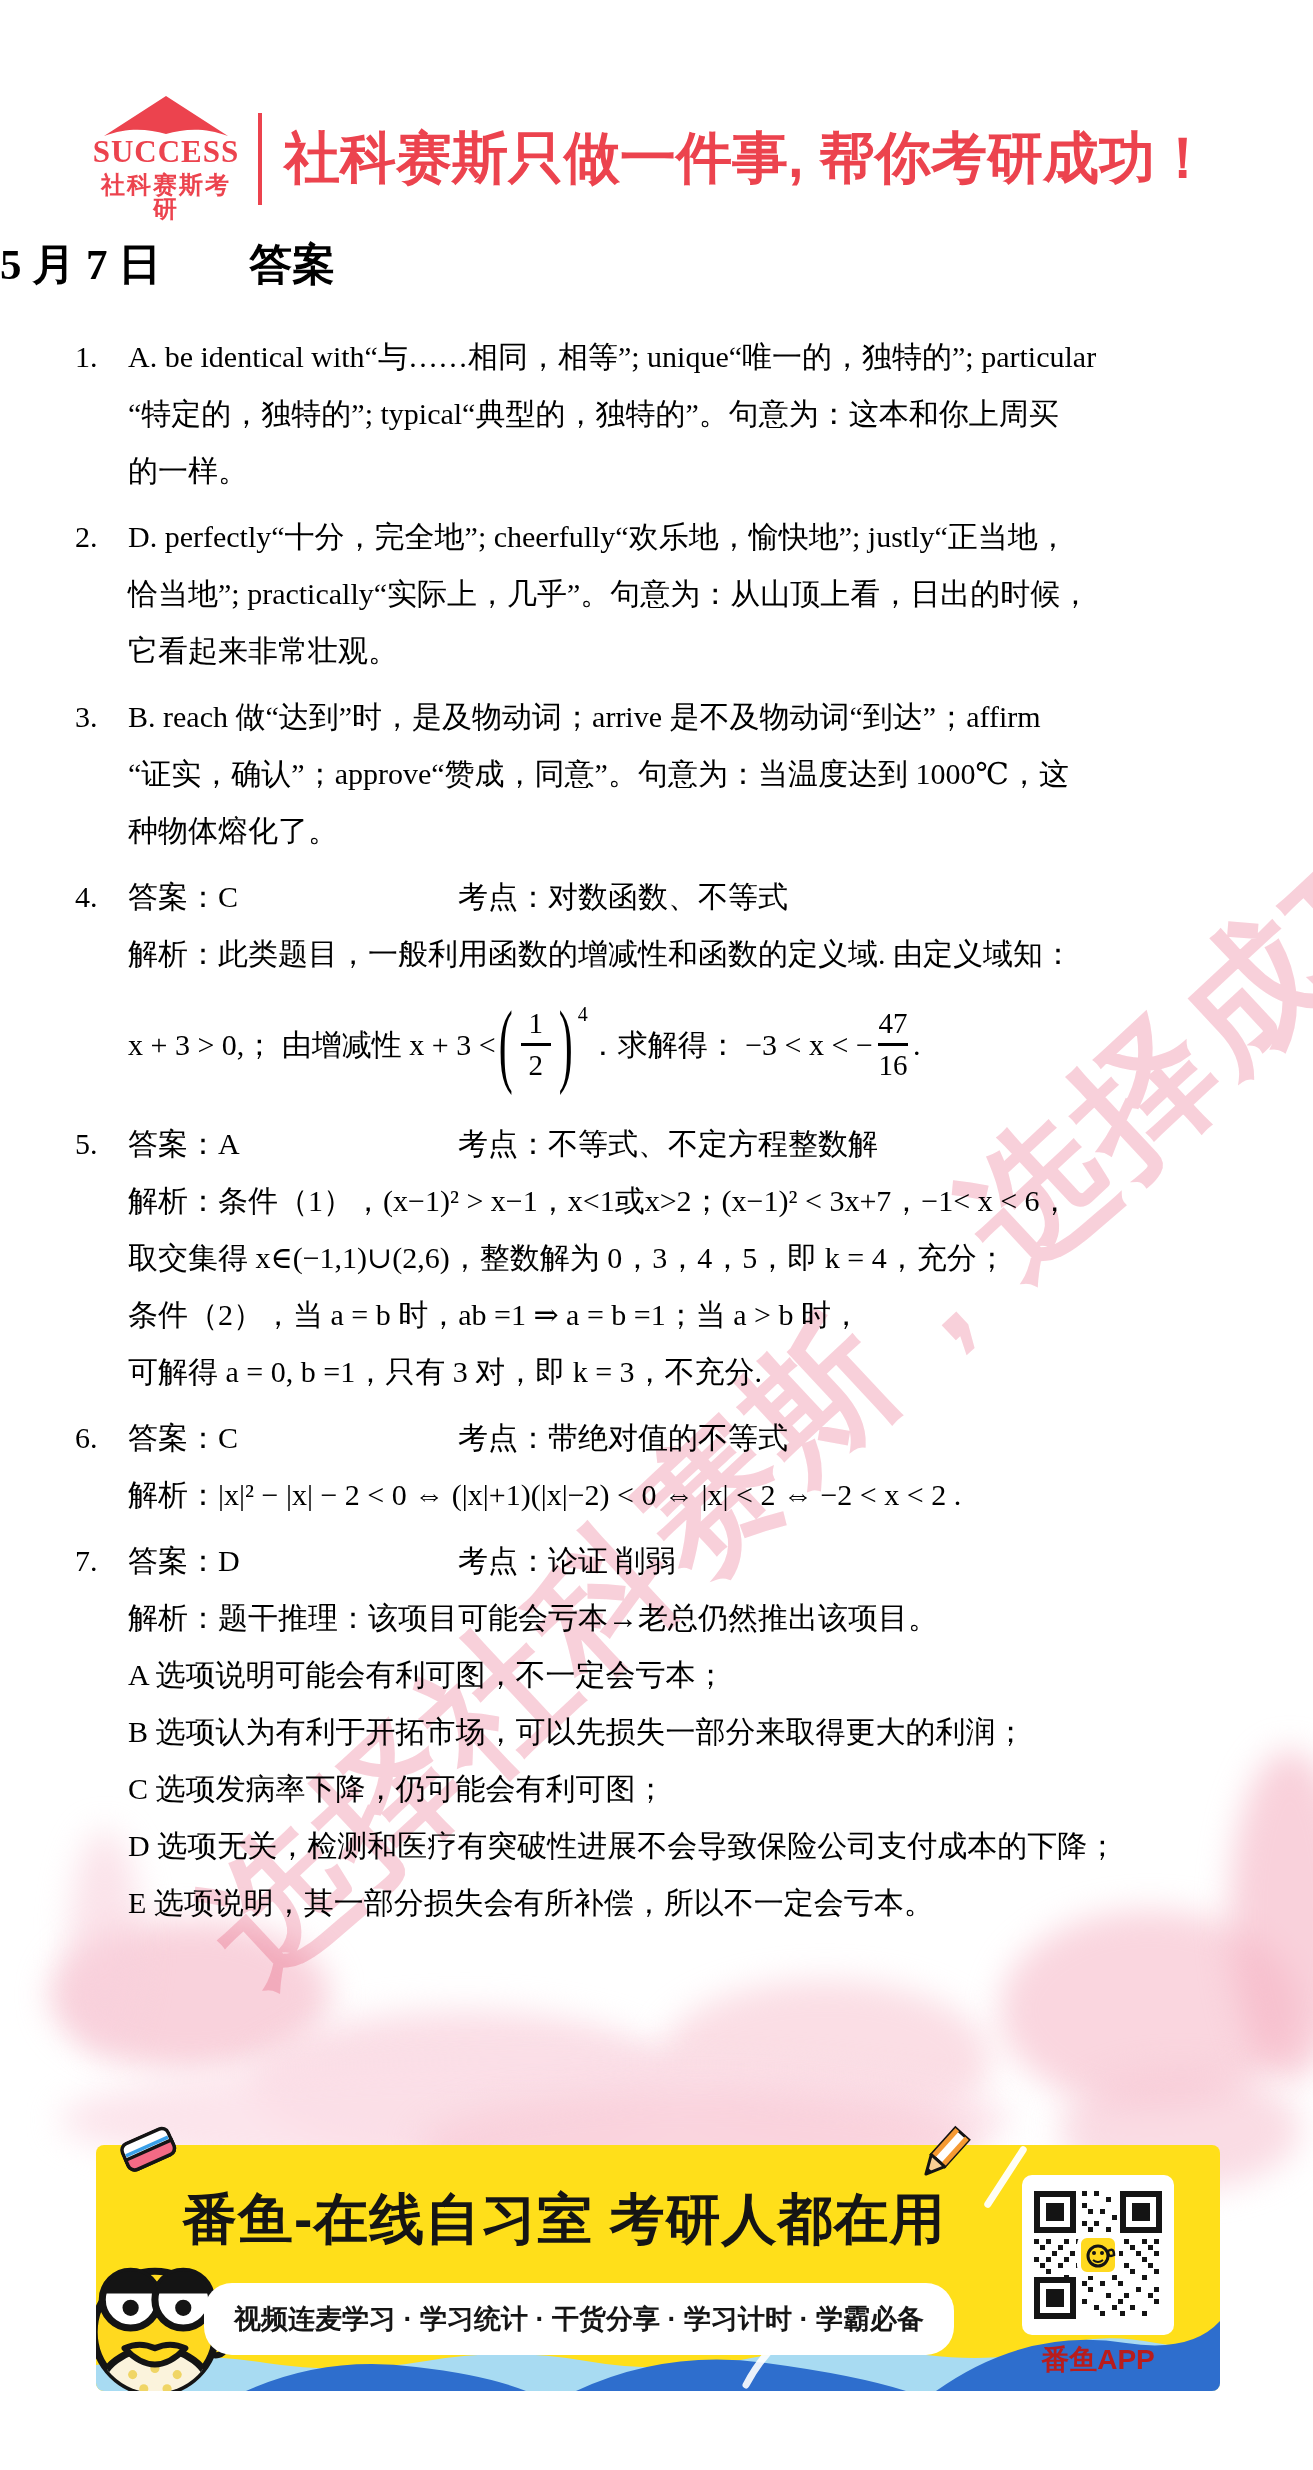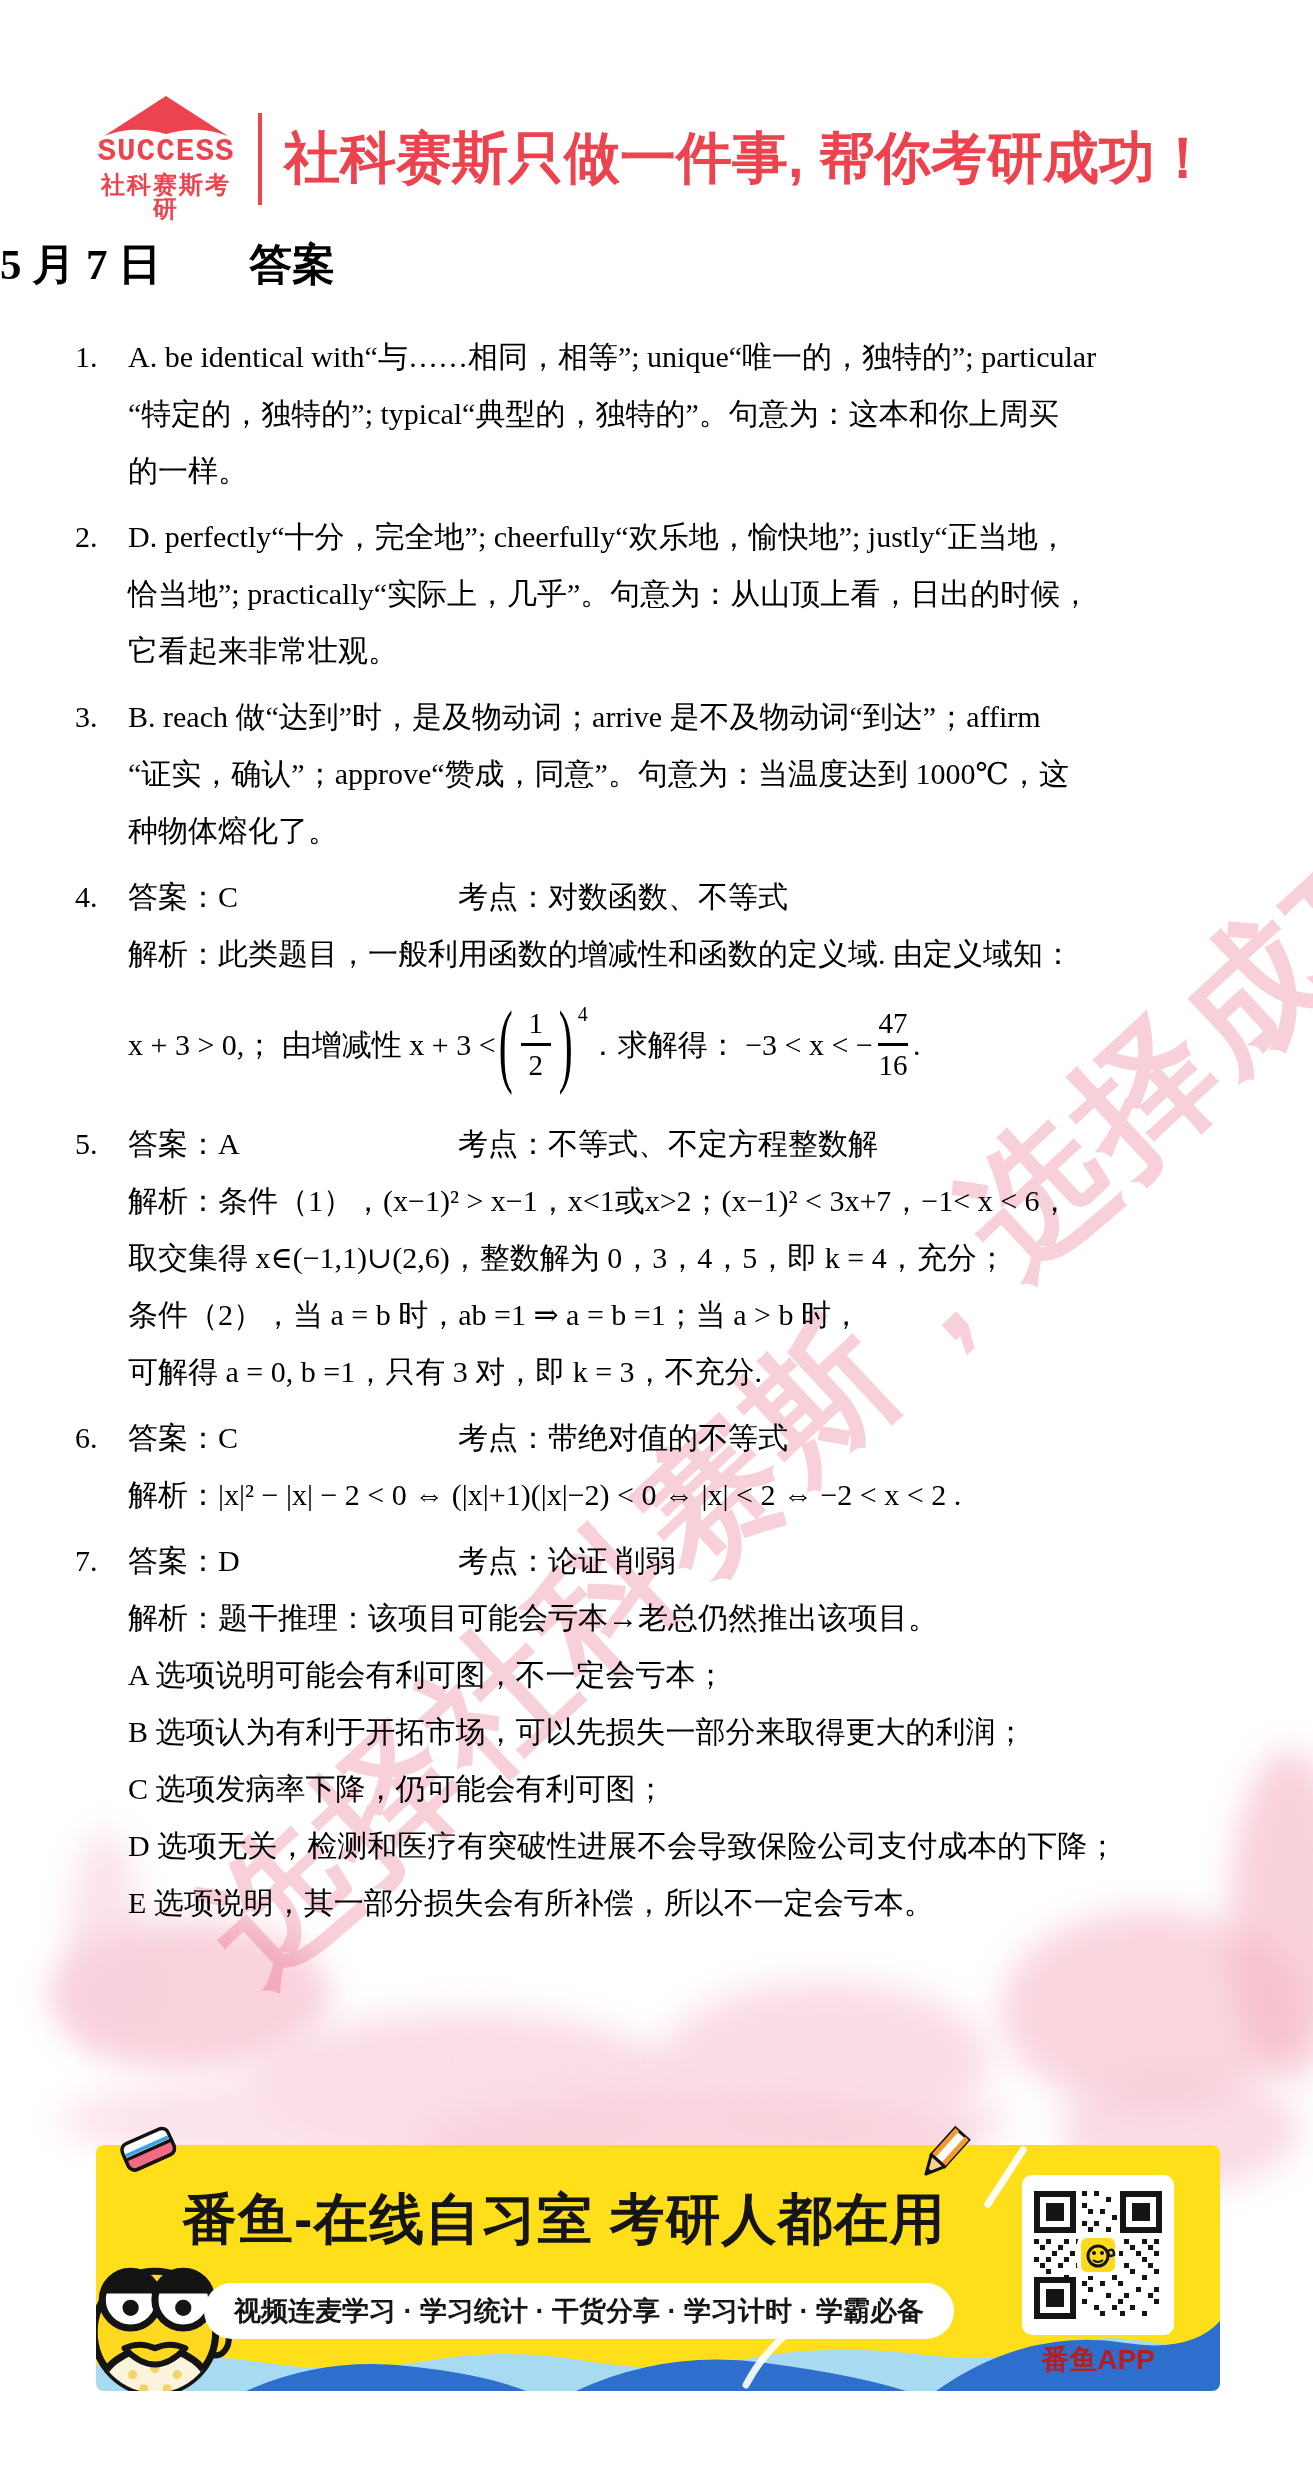--- a/index.html
+++ b/index.html
@@ -29,21 +29,21 @@
   
   .watermark{position:absolute;left:30px;top:1368px;width:1460px;height:170px;line-height:170px;
     transform:rotate(-43deg);font-family:"Liberation Sans","DejaVu Sans",sans-serif;font-weight:700;
     font-size:142px;letter-spacing:6px;color:var(--watermark);opacity:.55;white-space:nowrap;
     text-align:center;mix-blend-mode:multiply;z-index:1;}
 
   
   .header{position:absolute;left:90px;top:94px;display:flex;align-items:center;z-index:2;}
   .logo{width:152px;text-align:center;}
   .logo svg{display:block;margin:0 auto;}
-  .logo-brand{font-family:Liberation Mono, monospace;font-weight:700;font-size:31px;
+  .logo-brand{font-family:Liberation Serif, serif;font-weight:700;font-size:31px;
     color:var(--accent);letter-spacing:1px;line-height:1;margin-top:-2px;}
   .logo-sub{font-family:Liberation Mono, monospace;font-weight:700;font-size:24px;
     color:var(--accent);letter-spacing:2px;margin-top:8px;line-height:1;}
   .hdr-divider{width:4px;height:92px;background:var(--accent);margin:0 22px 0 16px;}
   .slogan{font-family:"Liberation Sans","DejaVu Sans",sans-serif;font-weight:900;font-size:56px;
     color:var(--accent);white-space:nowrap;}
 
   
   .doc-title{position:absolute;left:0;top:236px;width:100%;text-align:left;
     font-weight:700;font-size:43px;z-index:2;}
@@ -63,21 +63,21 @@
   .bigp{display:inline-block;font-size:42px;transform:scaleY(2.2);line-height:1;margin:0 3px;}
   .fexp{position:relative;top:-30px;font-size:20px;margin-left:2px;}
 
   
   .banner-wrap{position:absolute;left:96px;top:2145px;width:1124px;height:246px;z-index:3;}
   .banner{position:absolute;inset:0;background:var(--banner-bg);border-radius:8px;overflow:hidden;}
   .waves{position:absolute;left:0;bottom:0;width:100%;height:100px;}
   .fish{position:absolute;left:-10px;bottom:-16px;width:152px;height:162px;}
   .banner-title{position:absolute;left:86px;top:38px;font-family:"Liberation Sans","DejaVu Sans",sans-serif;
     font-weight:900;font-size:55px;color:#151515;white-space:nowrap;letter-spacing:1px;text-align:center;}
-  .pill{position:absolute;left:108px;top:138px;height:56px;border-radius:28px;background:#fff;
+  .pill{position:absolute;left:108px;top:138px;height:72px;border-radius:28px;background:#fff;
     display:inline-flex;align-items:center;padding:14px 30px;font-family:"Liberation Sans","DejaVu Sans",sans-serif;
     font-weight:700;font-size:27px;color:#151515;white-space:nowrap;}
   .qr-card{position:absolute;left:926px;top:30px;width:152px;height:160px;background:#fff;
     border-radius:10px;display:flex;align-items:center;justify-content:center;}
   .app-label{position:absolute;left:926px;top:196px;width:152px;text-align:center;
     font-family:"Liberation Sans","DejaVu Sans",sans-serif;font-weight:900;font-size:28px;color:#b91c1c;}
   .eraser{position:absolute;left:26px;top:-12px;transform:rotate(-24deg);}
   .pencil{position:absolute;left:833px;top:-22px;transform:rotate(42deg);}
   .streak{position:absolute;left:906px;top:-4px;width:7px;height:72px;background:#fff;
     border-radius:4px;transform:rotate(33deg);opacity:.95;}

